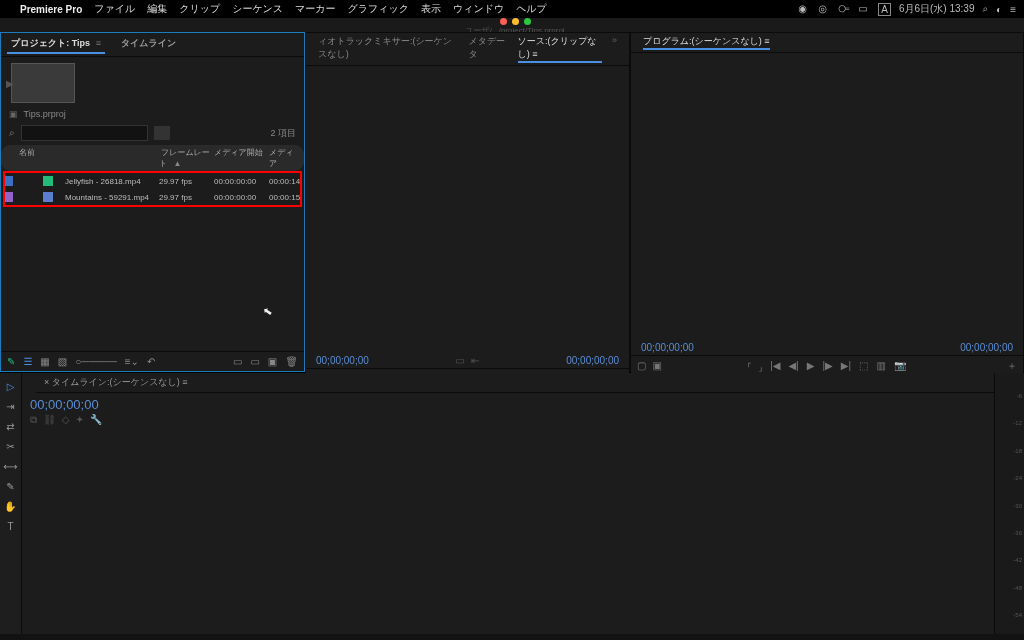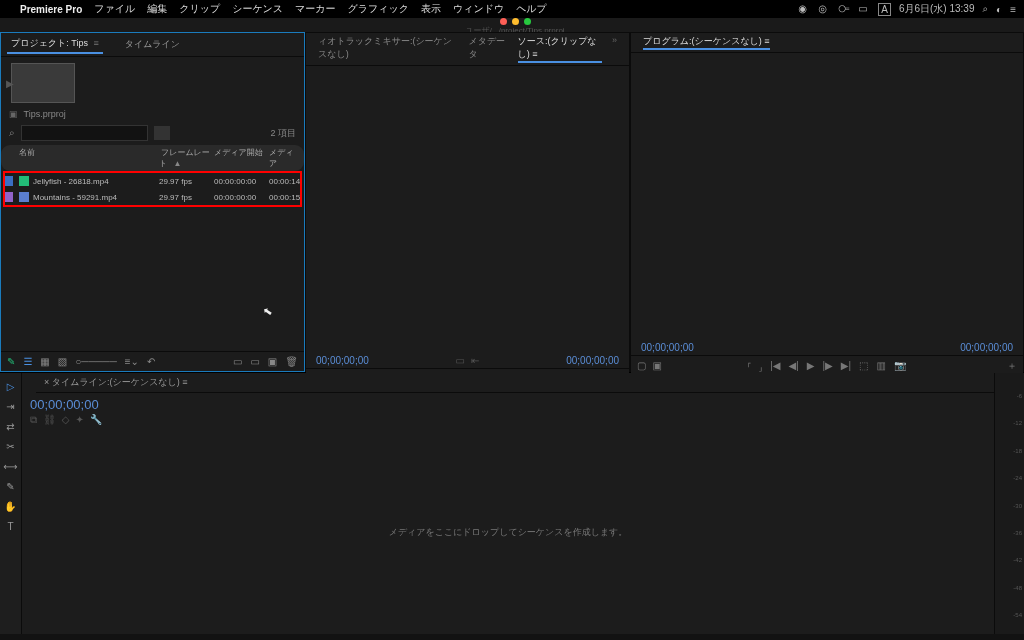--- a/index.html
+++ b/index.html
@@ -44,21 +44,21 @@
   .tlight.g { background: #27c93f; }
   .titlepath { margin: 0 auto; color: #555; font-size: 8px; }
 
   
   .workspace {
     display: grid;
     grid-template-columns: 305px 325px 394px;
     height: 340px; 
   }
   .panel { border: 1px solid #0b0b0b; background: #1c1c1c; position: relative; }
-  .tabrow { display: flex; align-items: center; gap: 18px; padding: 2px 6px; border-bottom: 1px solid #0b0b0b; }
+  .tabrow { display: flex; align-items: flex-start; gap: 12px; padding: 2px 6px; border-bottom: 1px solid #0b0b0b; font-weight: bold; }
   .tab { font-size: 9px; color: #999; padding: 2px 4px; }
   .tab.active { border-bottom: 2px solid #4a90e2; color: #ddd; }
   .tab .close { margin-left: 3px; color: #777; }
 
   
   .project { border: 1px solid #1a7bbd; }
   .thumb { width: 64px; height: 40px; background:#3a3a3a; margin: 6px 6px 4px 10px; border:1px solid #555; }
   .projname-row { display:flex; align-items:center; gap:6px; padding: 2px 8px; color:#888; font-size:9px;}
   .folder-icon { color:#666; }
   .search-row { display:flex; align-items:center; gap:6px; padding:4px 8px; }
@@ -88,21 +88,21 @@
   .media-row {
     display: grid;
     grid-template-columns: 14px 140px 55px 55px 34px;
     align-items: center;
     color: #bbb;
     height: 16px;
   }
   .color-chip { width:8px; height:10px; }
   .color-chip.blue { background:#3b6fc4; }
   .color-chip.purple { background:#9163c9; }
-  .clip-name { display:flex; gap:4px; align-items:center; }
+  .clip-name { display:flex; gap:12px; align-items:center;margin-left:24px; }
   .clip-ico { width:10px; height:10px; display:inline-block; background:#2b7; }
   .clip-ico.v { background:#5b7ecf; }
 
   .cursor {
     position: absolute; left: 262px; top: 272px;
     font-size: 11px; color: #eee; transform: rotate(-10deg);
   }
 
   .panel-toolbar {
     position:absolute; bottom:0; left:0; right:0;
@@ -359,21 +359,20 @@
     <div class="tl-head">
       <div class="tc">00;00;00;00</div>
       <div class="tl-head-icons">
         <span>⧉</span>
         <span>⛓</span>
         <span>◇</span>
         <span>✦</span>
         <span>🔧</span>
       </div>
     </div>
-    <div class="tl-drop">メディアをここにドロップしてシーケンスを作成します。</div>
   </div>
   <div class="audio-meter">
     <div class="meter-ticks">
       <span>-6</span>
         <span>-12</span>
         <span>-18</span>
         <span>-24</span>
         <span>-30</span>
         <span>-36</span>
         <span>-42</span>

